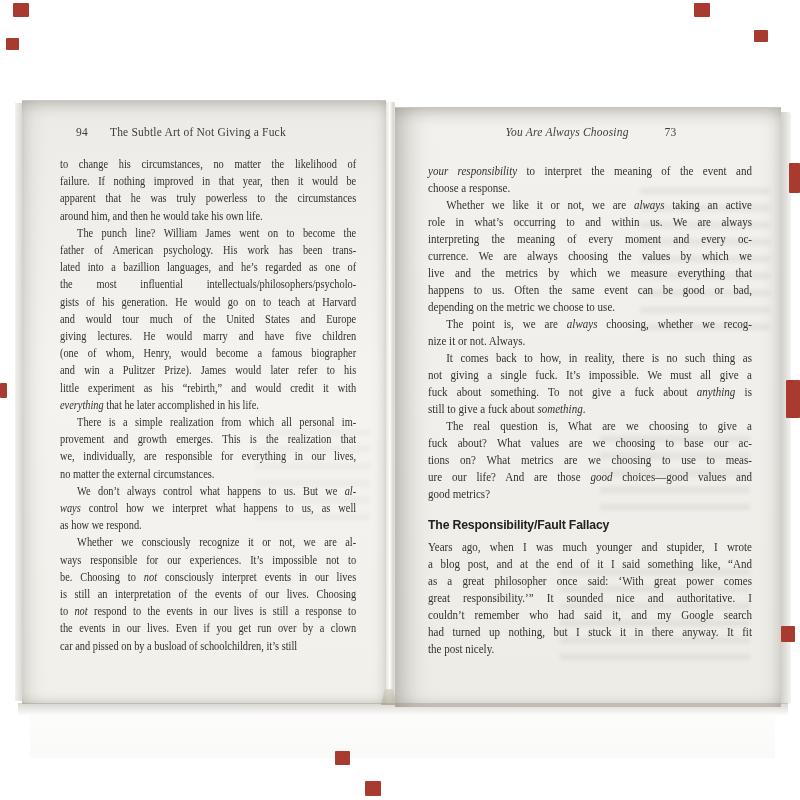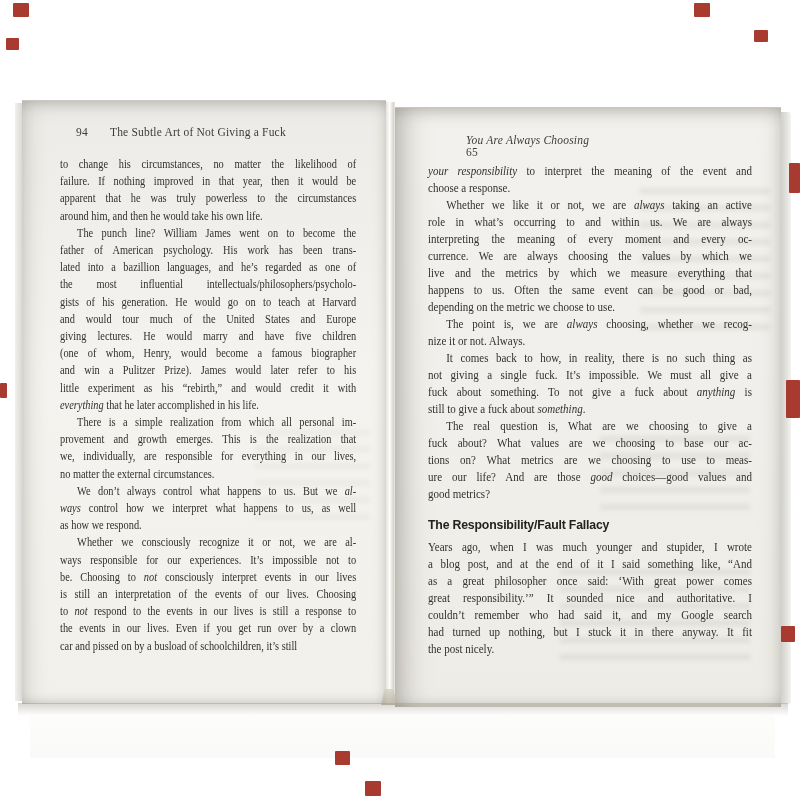--- a/index.html
+++ b/index.html
@@ -59,21 +59,21 @@
     background:linear-gradient(180deg,#fbfbf9,#f7f7f4);
     opacity:.7;
   }
   
   .running-head{
     position:absolute;font-size:11.5px;color:#3e3c38;letter-spacing:.2px;
     display:flex;align-items:baseline;
   }
   #left-header{left:76px;top:126px;width:300px;}
   #left-header .rh-title{margin-left:22px;}
-  #right-header{left:430px;top:134px;width:322px;justify-content:flex-start;flex-direction:column;}
+  #right-header{left:430px;top:126px;width:322px;justify-content:center;}
   #right-header .rh-title{font-style:italic;}
   #right-header .rh-num{margin-left:36px;}
   
   .bodytext{
     position:absolute;color:#33312d;transform-origin:0 0;
   }
   #left-body{
     left:60px;top:156px;width:346px;
     font-size:12.1px;line-height:17.2px;
     transform:scaleX(.856);
@@ -120,21 +120,21 @@
 <div class="ghost" style="left:600px;top:430px;width:150px;height:80px;"></div>
 <div class="ghost" style="left:560px;top:560px;width:190px;height:100px;"></div>
 <div class="ghost" style="left:255px;top:430px;width:115px;height:90px;opacity:.6;"></div>
 
 <div id="left-header" class="running-head">
   <span class="rh-num">94</span>
   <span class="rh-title">The Subtle Art of Not Giving a Fuck</span>
 </div>
 <div id="right-header" class="running-head">
   <span class="rh-title">You Are Always Choosing</span>
-  <span class="rh-num">65</span>
+  <span class="rh-num">73</span>
 </div>
 
 <div id="left-body" class="bodytext">
     <div class="pline">to change his circumstances, no matter the likelihood of</div>
     <div class="pline">failure. If nothing improved in that year, then it would be</div>
     <div class="pline">apparent that he was truly powerless to the circumstances</div>
     <div class="pline end">around him, and then he would take his own life.</div>
     <div class="pline ind">The punch line? William James went on to become the</div>
     <div class="pline">father of American psychology. His work has been trans-</div>
     <div class="pline">lated into a bazillion languages, and he’s regarded as one of</div>

